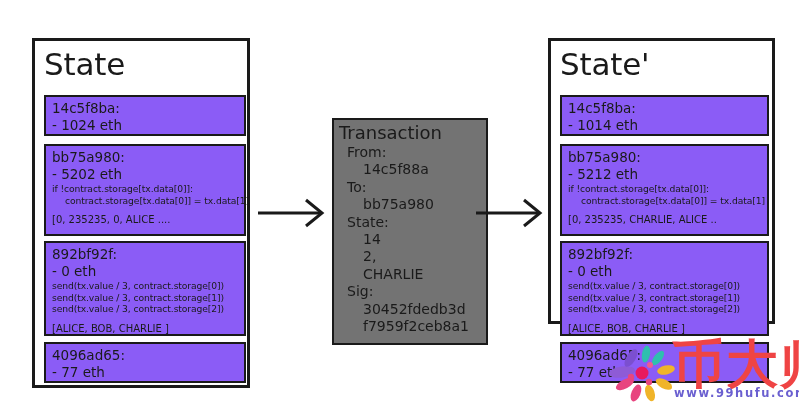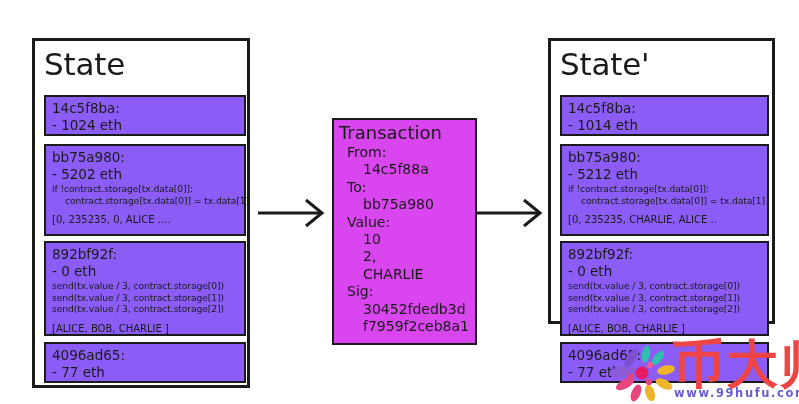--- a/index.html
+++ b/index.html
@@ -77,24 +77,24 @@
   #r-acct-1 { left: 9px;  top: 54px;  width: 209px; height: 41px; }
   #r-acct-2 { left: 9px;  top: 103px; width: 209px; height: 92px; }
   #r-acct-3 { left: 9px;  top: 200px; width: 209px; height: 95px; }
   #r-acct-4 { left: 9px;  top: 301px; width: 209px; height: 41px; }
 
   
   #tx-box {
     position: absolute;
     left: 332px;
     top: 118px;
-    width: 145px;
+    width: 156px;
     height: 227px;
     border: 2px solid #1a1a1a;
-    background: #d946ef;
+    background: #737373;
     box-sizing: border-box;
     padding: 2px 0 0 5px;
   }
   .tx-title {
     font-size: 18px;
     line-height: 22px;
     white-space: nowrap;
   }
   .tx-key {
     font-size: 14px;
@@ -188,22 +188,22 @@
 
 <div id="tx-box">
   <div class="tx-title">Transaction</div>
 
   <div class="tx-key">From:</div>
   <div class="tx-val">14c5f88a</div>
 
   <div class="tx-key">To:</div>
   <div class="tx-val">bb75a980</div>
 
-  <div class="tx-key">Value:</div>
-  <div class="tx-val">10</div>
+  <div class="tx-key">State:</div>
+  <div class="tx-val">14</div>
 
   <div class="tx-val">2,</div>
   <div class="tx-val">CHARLIE</div>
 
   <div class="tx-key">Sig:</div>
   <div class="tx-val">30452fdedb3d</div>
   <div class="tx-val">f7959f2ceb8a1</div>
 </div>
 
 <div class="arrow" id="arrow-2">

